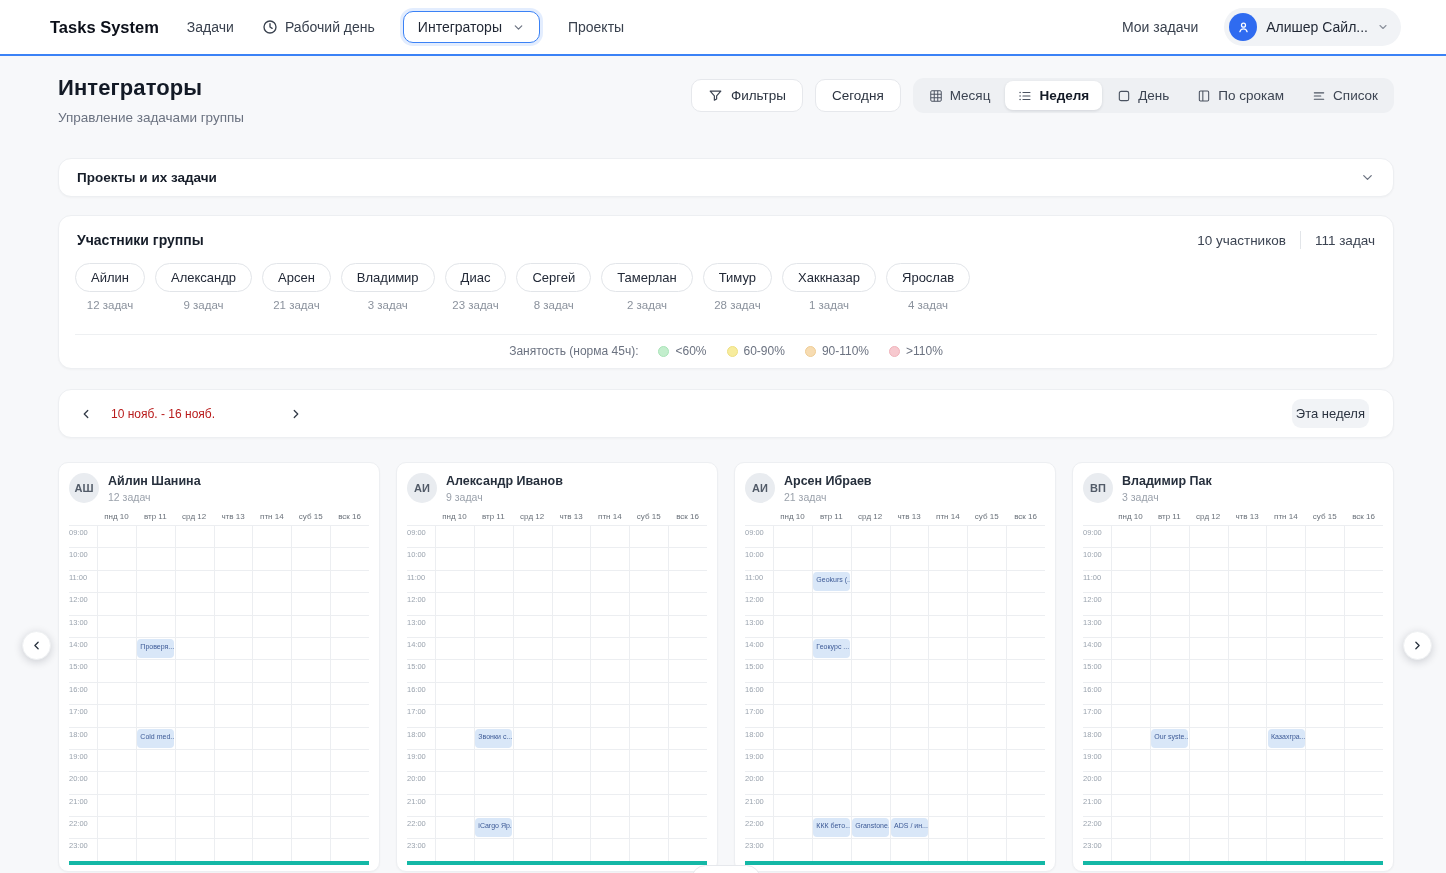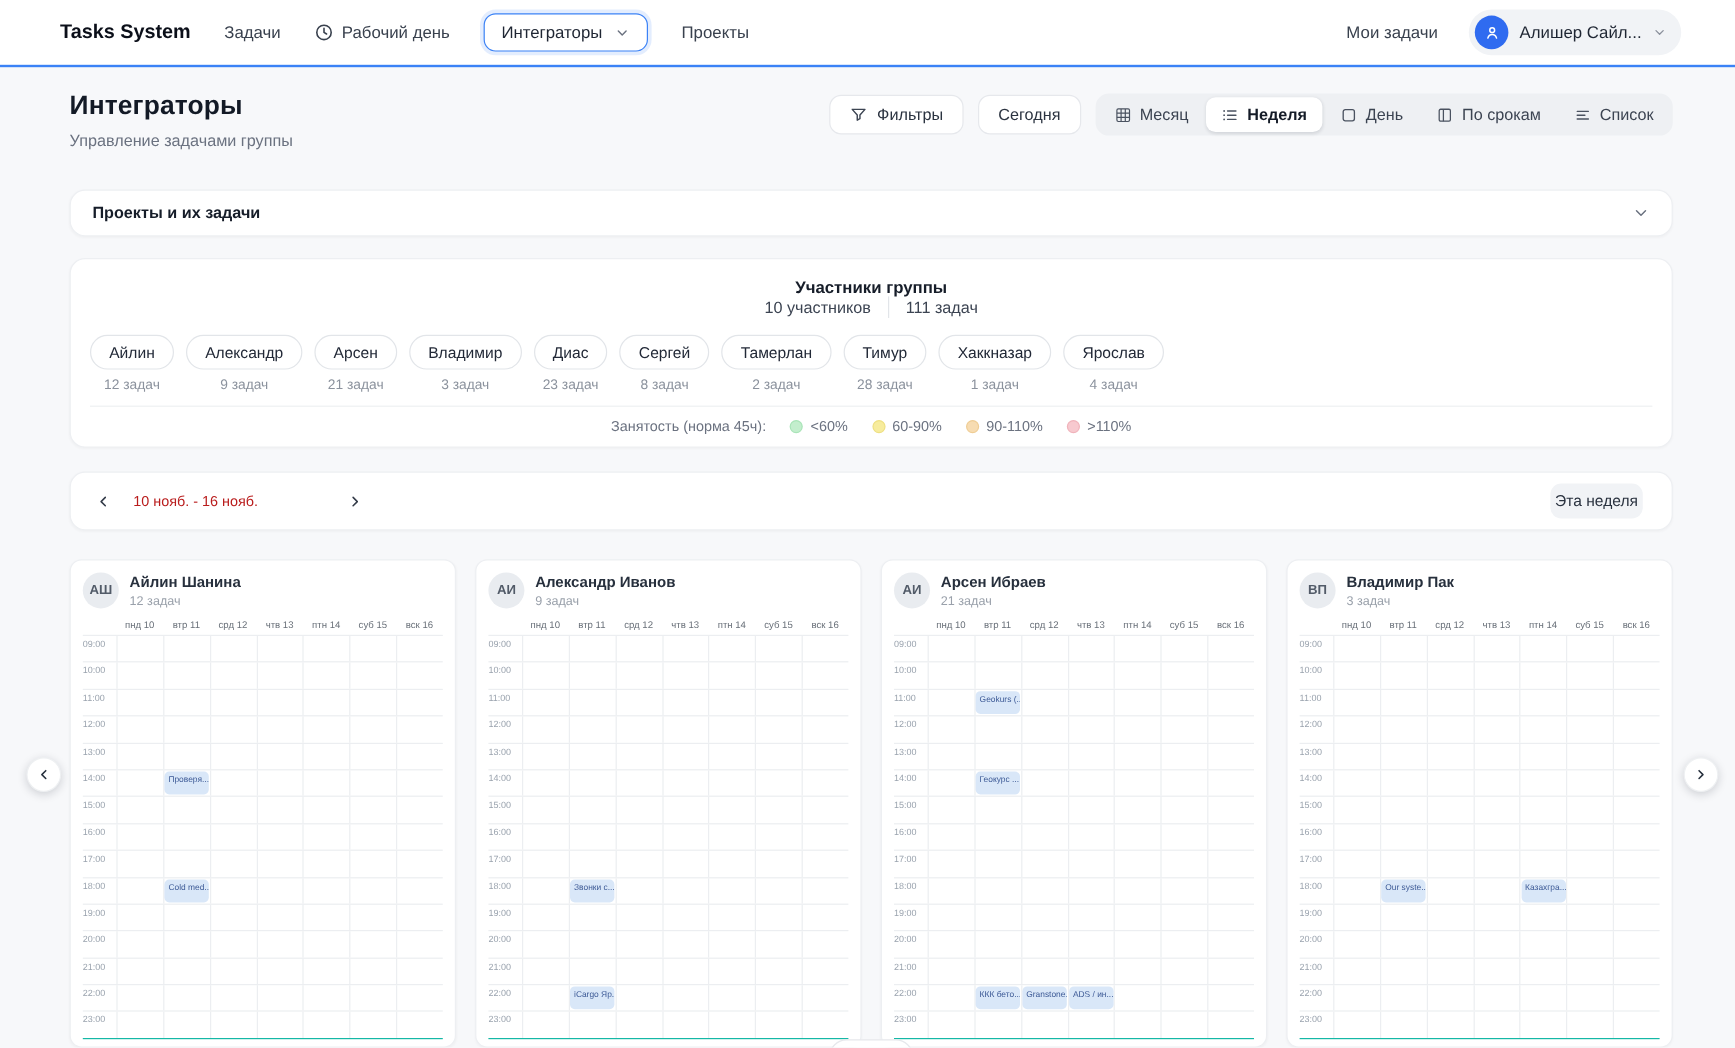--- a/index.html
+++ b/index.html
@@ -73,34 +73,34 @@
   }
   .projects-panel {
     margin-top:33px; padding:11px 18px; display:flex; align-items:flex-end;
     justify-content:space-between; cursor:pointer;
   }
   .projects-title { font-size:13.5px; font-weight:700; color:#161d29; }
   .projects-panel .ic { color:#6b7280; }
 
   
   .members-panel { margin-top:18px; padding:15px 16px 0; }
-  .members-head { display:flex; justify-content:space-between; align-items:center; padding:0 2px;flex-direction:column; }
+  .members-head { display:flex; justify-content:space-between; align-items:center; padding:0 2px; }
   .members-title { font-size:14px; font-weight:700; color:#161d29; }
   .members-stats { display:flex; align-items:center; gap:14px; font-size:13.5px; color:#3c4452; }
   .vdiv { width:1px; height:18px; background:#e2e5e9; }
   .chips-row { display:flex; gap:10px; margin-top:14px; padding-bottom:11px; }
   .member { display:flex; flex-direction:column; align-items:center; }
   .chip {
     border:1px solid #e2e5e9; background:#fff; border-radius:17px;
     padding:6px 15px; font-size:13px; color:#222937; cursor:pointer; font-family:inherit;
   }
   .chip-count { font-size:11.5px; color:#8b929d; margin-top:7px; }
   .legend-row {
     border-top:1px solid #eef0f2; padding:9px 0 10px;
-    display:flex; align-items:center; justify-content:center; gap:20px;
+    display:flex; align-items:center; justify-content:center; gap:20px;margin-top:12px;
   }
   .legend-label { font-size:12px; color:#6b7280; }
   .legend-item { display:flex; align-items:center; gap:6px; font-size:12px; color:#6b7280; }
   .dot { width:11px; height:11px; border-radius:50%; }
 
   
   .weeknav {
     margin-top:20px; padding:9px 14px; display:flex; align-items:center;
     justify-content:space-between;
   }
@@ -125,21 +125,21 @@
   .cal-avatar {
     width:30px; height:30px; border-radius:50%; background:#e9ecf0;
     display:flex; align-items:center; justify-content:center;
     font-size:11px; font-weight:600; color:#525b68;
   }
   .cal-name { font-size:12.5px; font-weight:700; color:#27303d; }
   .cal-tasks { font-size:10.5px; color:#9aa1ab; margin-top:3px; }
   .day-head { display:flex; padding:2px 0 4px; }
   .day-head .gutter { width:28px; flex:none; }
   .day-cell { flex:1; text-align:center; font-size:8px; color:#697079; }
-  .cal-grid { position:relative; --gut:28px; border-bottom:1px solid #14b8a6; }
+  .cal-grid { position:relative; --gut:28px; border-bottom:4px solid #14b8a6; }
   .cal-row { display:flex; height:22.4px; border-top:1px solid #eceef1; }
   .cal-row .time {
     width:28px; flex:none; font-size:7.5px; color:#9aa3ae; padding-top:2px;
   }
   .cell { flex:1; border-left:1px solid #eceef1; cursor:pointer; }
   .event {
     position:absolute; height:19px; width:calc((100% - var(--gut))/7 - 2px);
     background:#d9e7f8; border-radius:4px; padding:4px 3px 0;
     font-size:7px; color:#3d5a96; overflow:hidden; white-space:nowrap;
     cursor:pointer; z-index:1;

